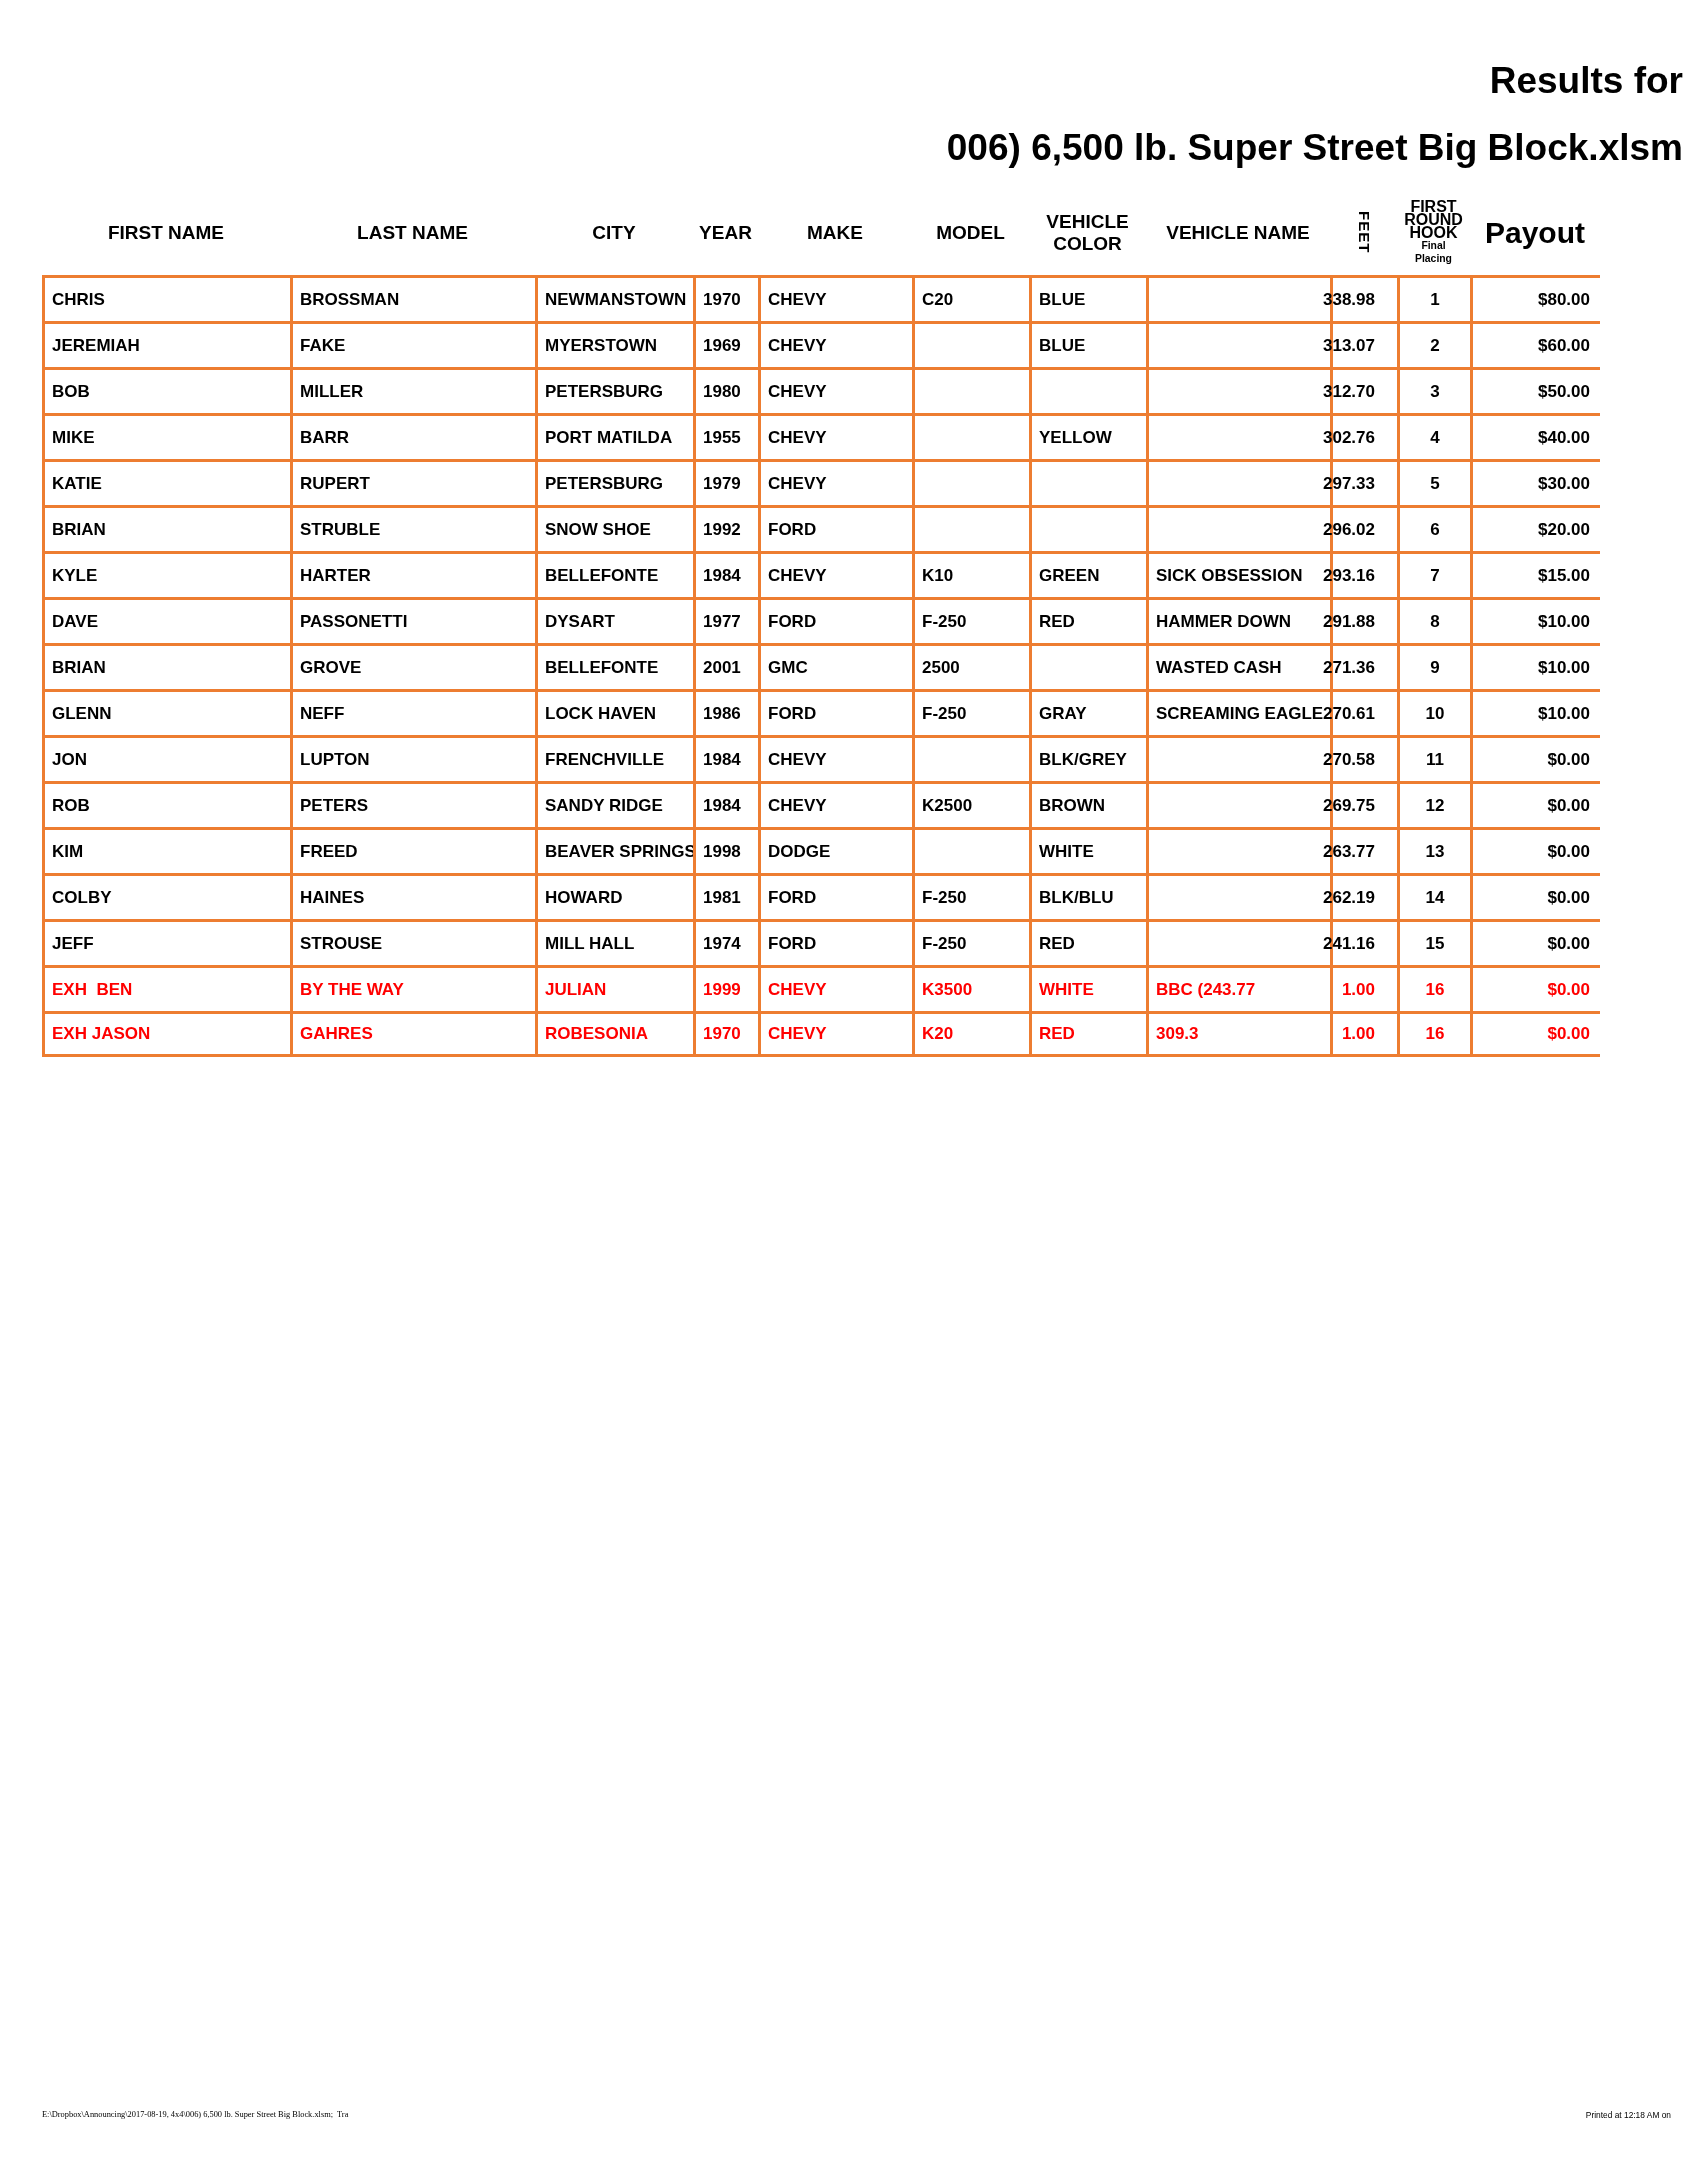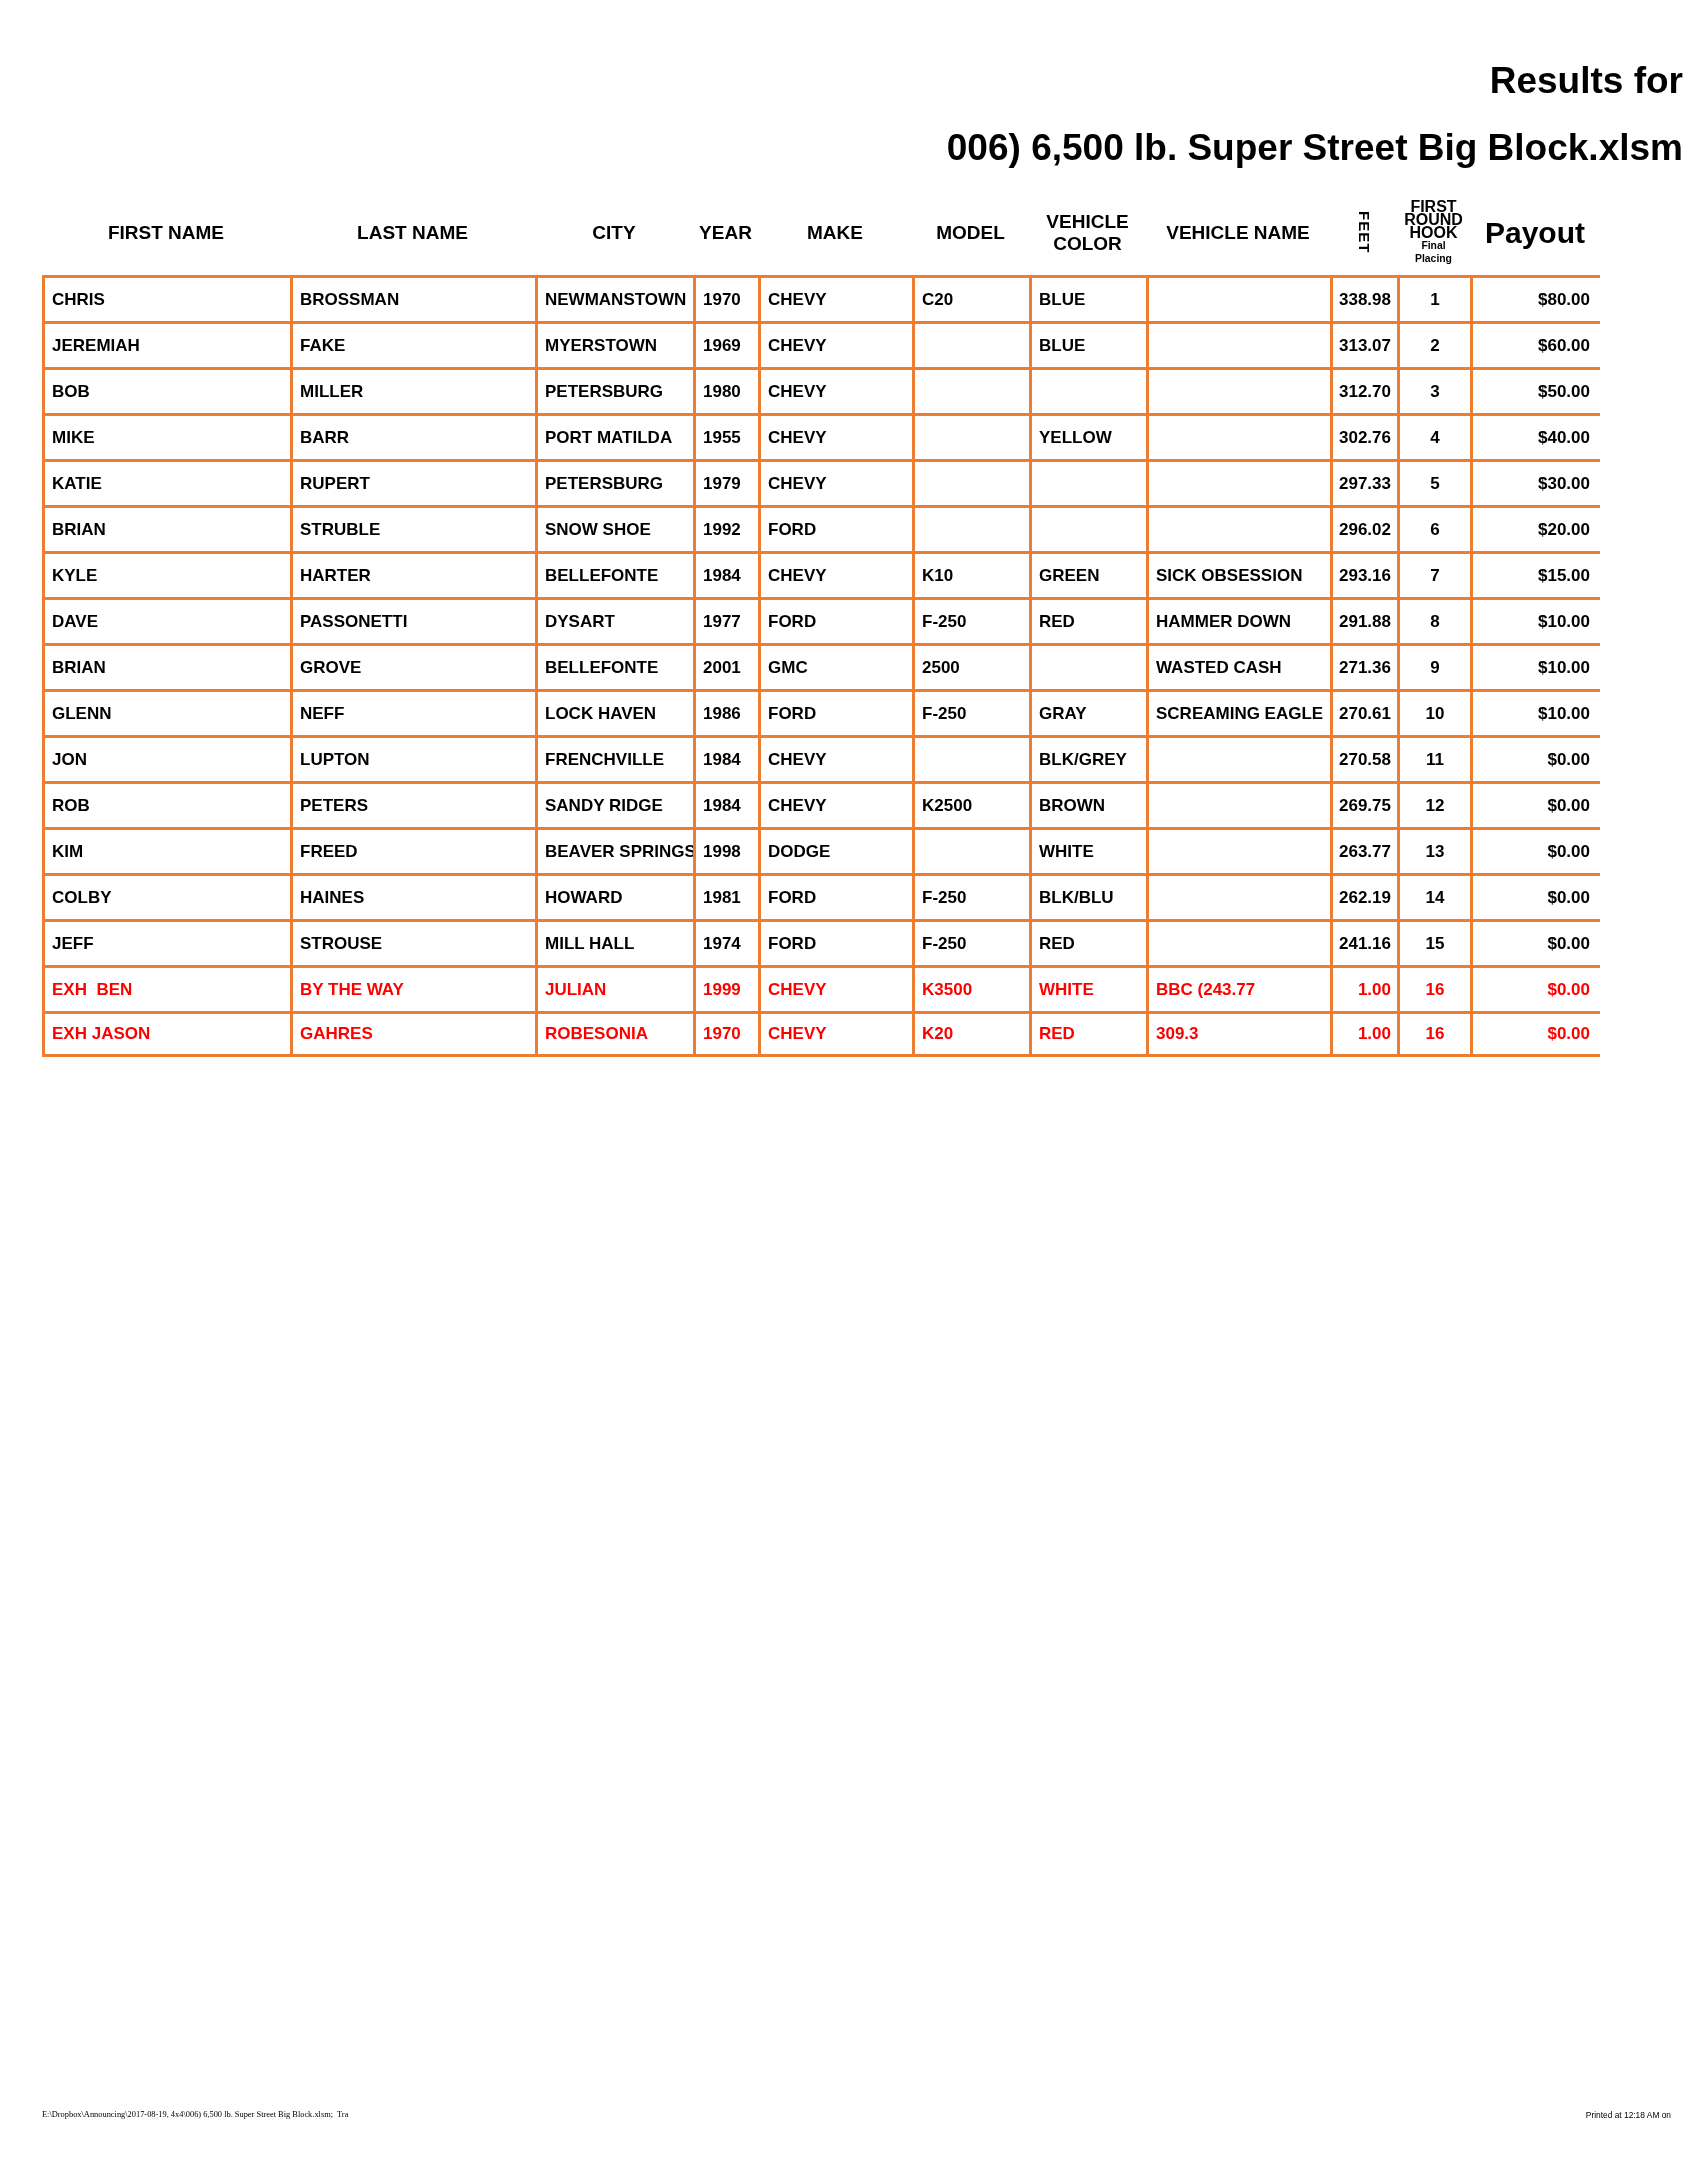--- a/index.html
+++ b/index.html
@@ -38,21 +38,21 @@
   .cell{
     border-left:3px solid var(--border);
     border-top:3px solid var(--border);
     box-sizing:border-box;
     display:flex;align-items:center;
     font-size:17px;white-space:pre;overflow:visible;
     padding-left:7px;
   }
   .cell.bottom{border-bottom:3px solid var(--border);}
   .cell.exh{color:var(--exh);text-align:right;}
-  .col-feet{justify-content:flex-end;padding-left:0;padding-right:6px;}
+  .col-feet{justify-content:flex-end;padding-left:0;padding-right:22px;}
   .col-hook{justify-content:center;padding-left:0;}
   .col-payout{justify-content:flex-end;padding-left:0;padding-right:10px;}
 
   .footer-left{
     position:absolute;left:42px;top:2110px;font-size:8.4px;font-weight:400;
     white-space:pre;
     font-family:Liberation Serif, serif;
   }
   .footer-right{
     position:absolute;right:12px;top:2110px;font-size:8.4px;font-weight:400;

